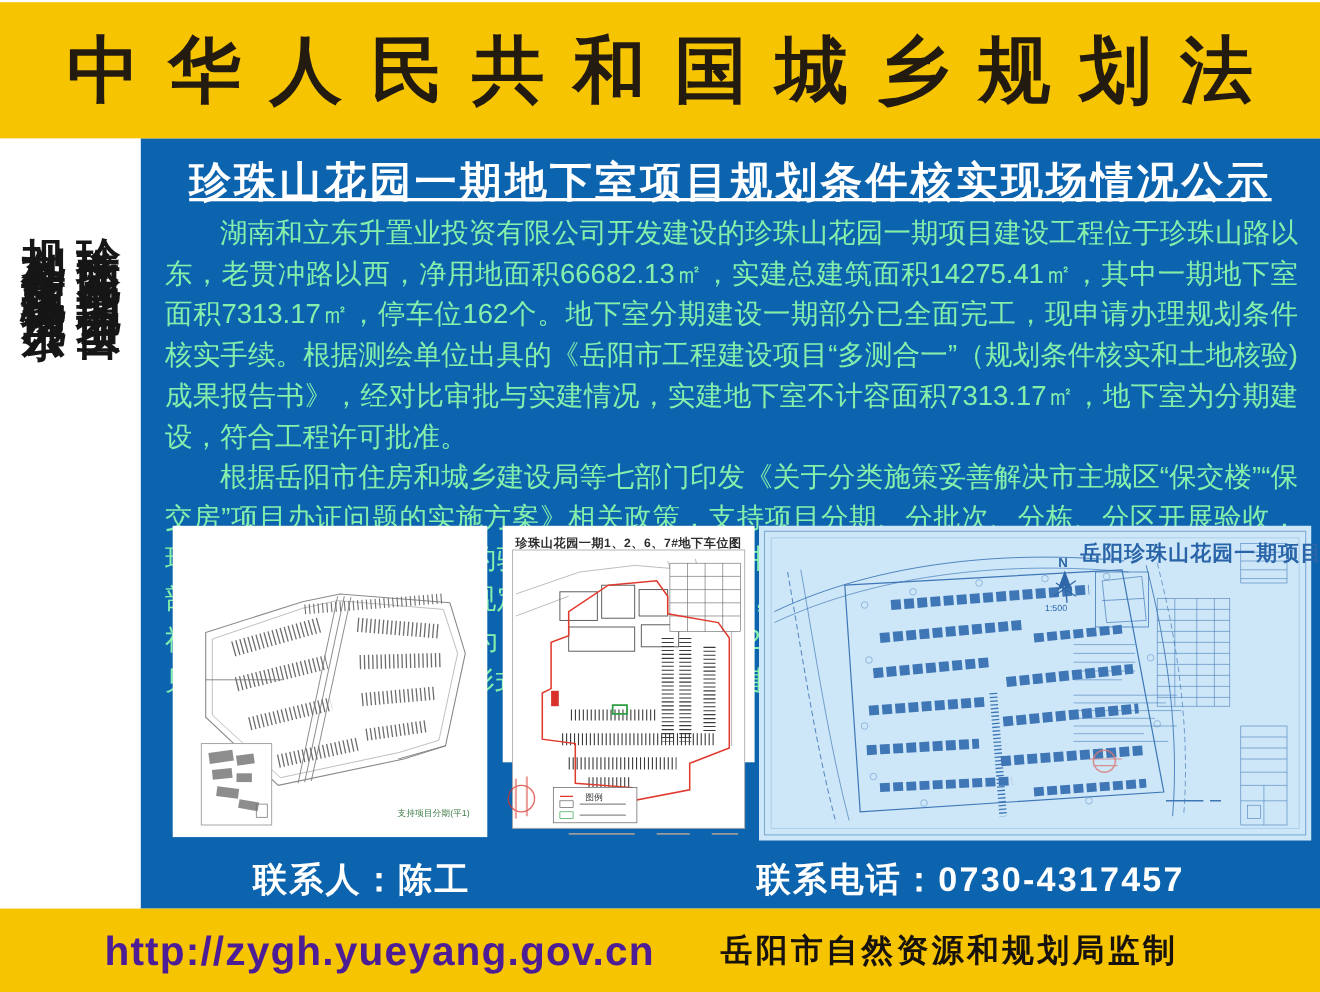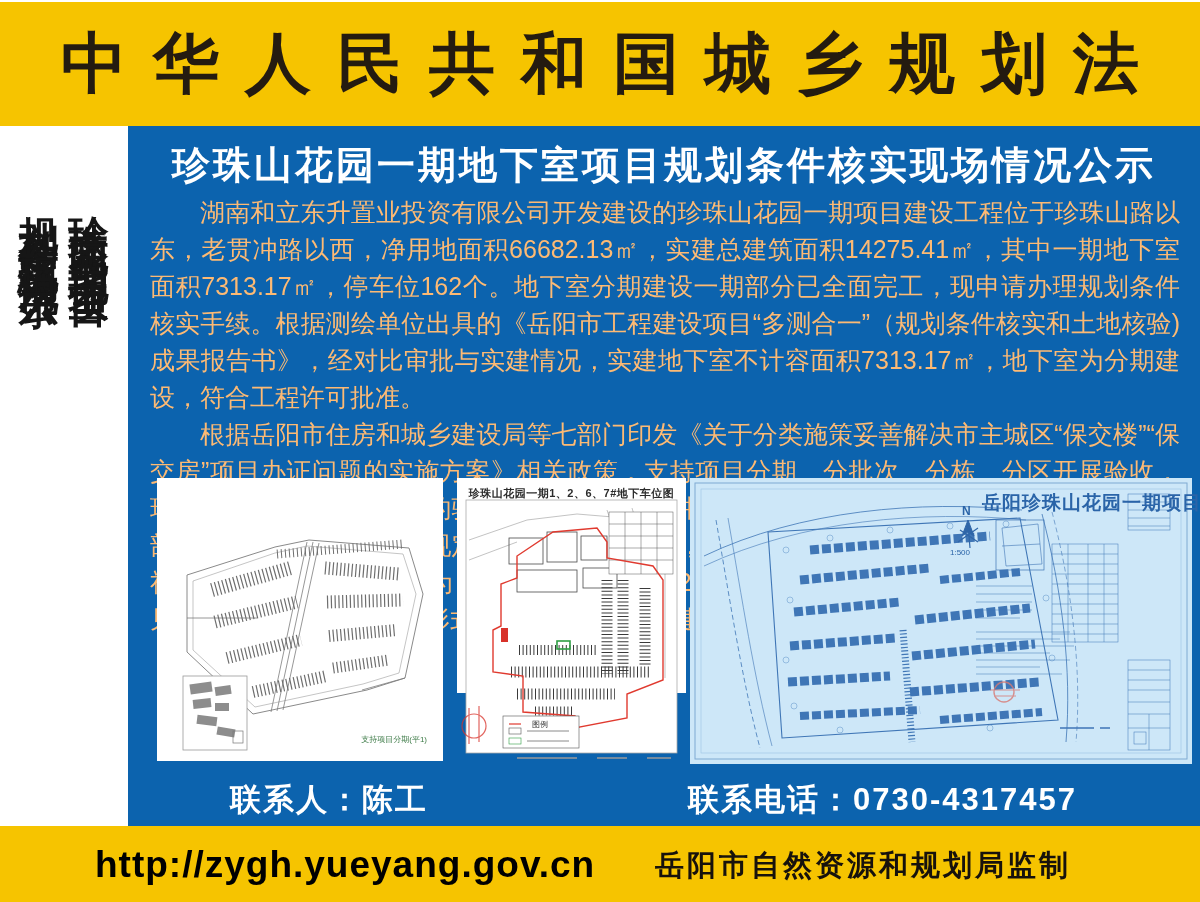--- a/index.html
+++ b/index.html
@@ -20,24 +20,24 @@
   .sidebar{position:absolute;left:0;top:126px;width:128px;height:700px;background:#ffffff;}
   .sidebar-text{
     position:absolute;top:58px;right:14px;height:620px;
     writing-mode:vertical-rl;font-size:40px;font-weight:700;color:#161616;
     letter-spacing:7px;line-height:50px;white-space:nowrap;
   }
   
   .main{position:absolute;left:128px;top:126px;width:1072px;height:700px;background:#0C63AE;}
   .notice-title{
     position:absolute;left:0;top:14px;width:100%;text-align:center;
-    color:#ffffff;font-size:38px;font-weight:800;letter-spacing:3px;white-space:nowrap;
+    color:#ffffff;font-size:38px;font-weight:800;letter-spacing:3px;white-space:nowrap;text-decoration:underline;
   }
   .notice-body{
-    position:absolute;left:22px;top:68px;width:1030px;color:#fdba74;
+    position:absolute;left:22px;top:68px;width:1030px;color:#86efac;
     font-size:25px;line-height:37px;text-align:justify;
   }
   .notice-body p{margin:0;text-indent:2em;}
   
   .panel{position:absolute;top:352px;}
   .panel svg{position:absolute;left:0;top:0;display:block;}
   .panel1{left:29px;width:286px;height:283px;background:#ffffff;}
   .p1-title{
     position:absolute;left:0;top:20px;width:100%;text-align:center;z-index:2;
     font-size:21px;font-weight:800;color:#1a1a1a;letter-spacing:2px;
@@ -60,21 +60,21 @@
   .contact-person,.contact-phone{
     position:absolute;top:652px;height:44px;line-height:44px;color:#ffffff;
     font-size:31px;font-weight:800;letter-spacing:2px;white-space:nowrap;
   }
   .contact-person{left:102px;}
   .contact-phone{left:560px;}
   
   .footer-band{position:absolute;left:0;top:826px;width:1200px;height:76px;background:#F6C400;}
   .footer-url{
     position:absolute;left:95px;top:0;height:76px;line-height:78px;
-    font-size:37px;font-weight:800;color:#000000;letter-spacing:1px;white-space:nowrap;
+    font-size:37px;font-weight:800;color:#4c1d95;letter-spacing:1px;white-space:nowrap;
   }
   .footer-supervisor{
     position:absolute;left:655px;top:0;height:76px;line-height:78px;
     font-size:29px;font-weight:800;color:#17120c;letter-spacing:3px;white-space:nowrap;
   }
 </style>
 </head>
 <body>
 
 <div class="poster">

